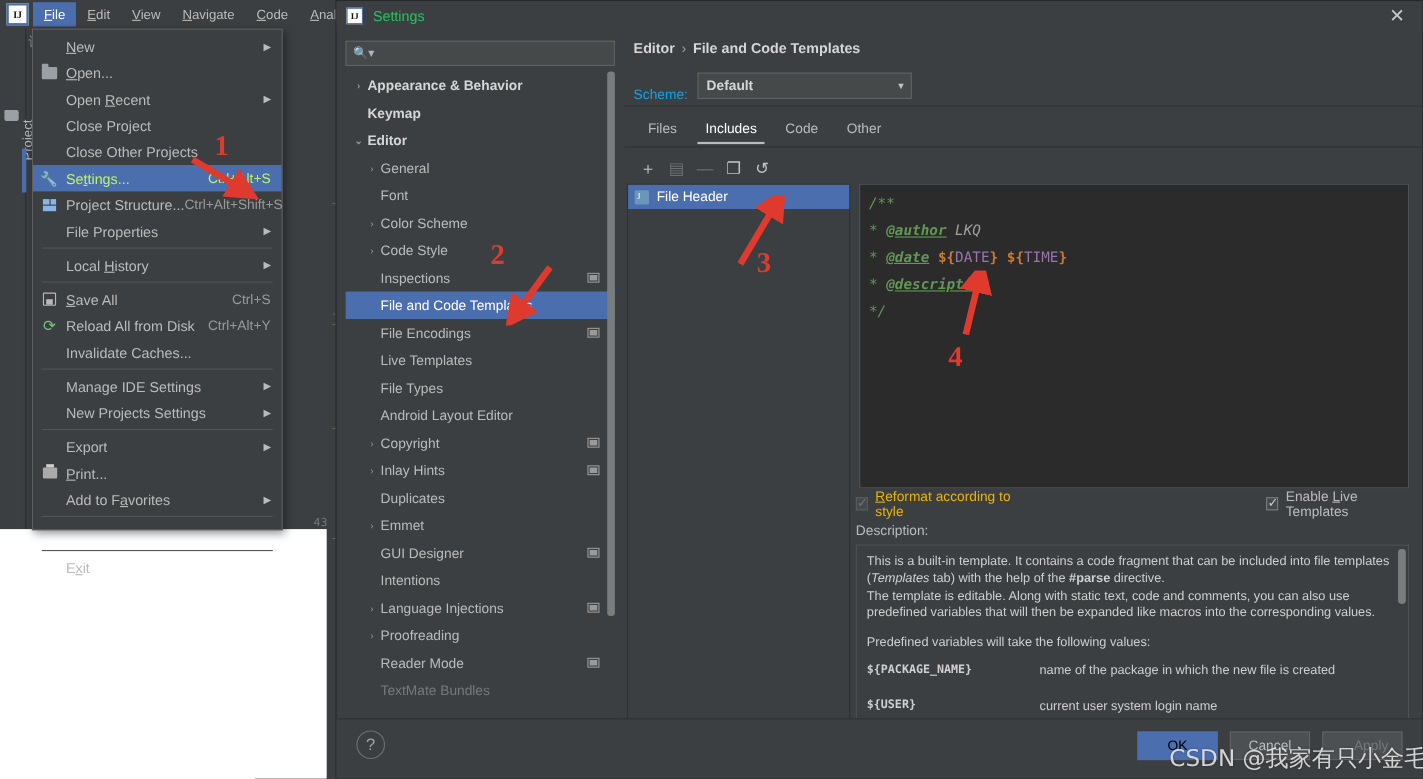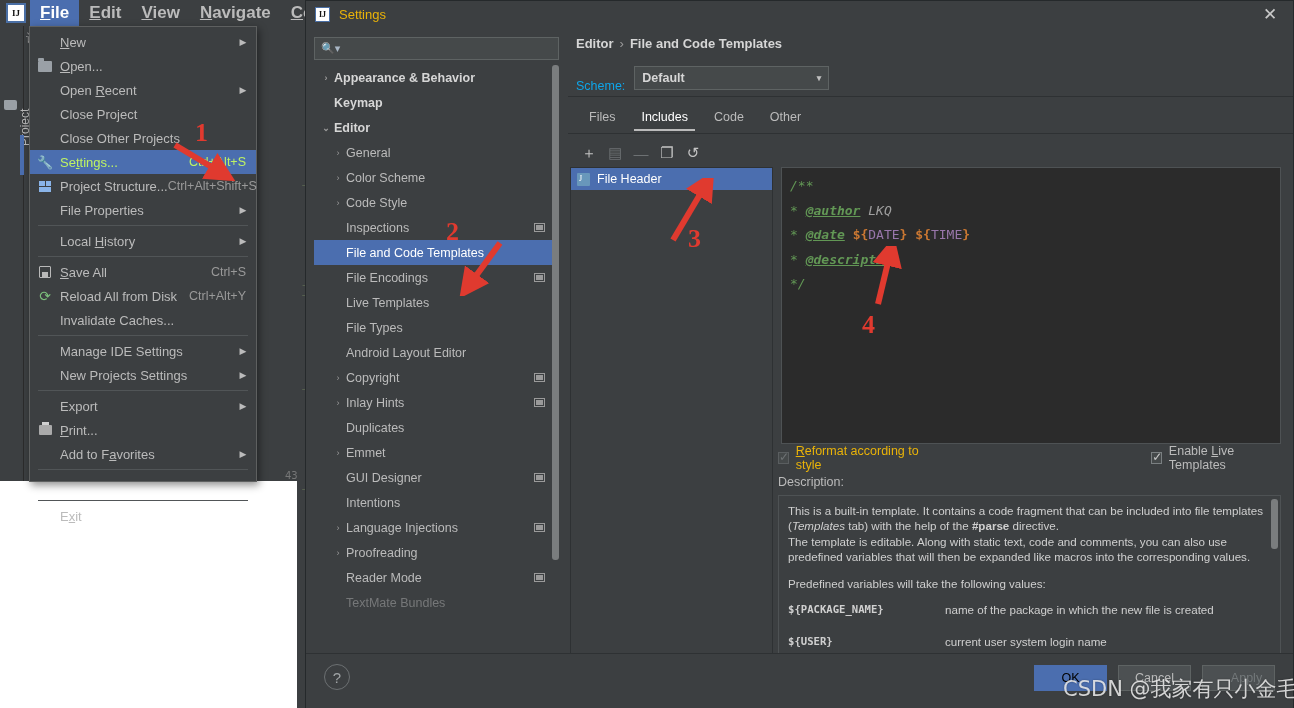--- a/index.html
+++ b/index.html
@@ -16,21 +16,21 @@
   
   #ide-bg { position:absolute; inset:0; background:#3c3f41; }
   #ide-topbar { position:absolute; left:0; top:0; width:1294px; height:26px; background:#3c3f41; }
   #ide-logo {
     position:absolute; left:6px; top:3px; width:20px; height:20px;
     background:#ffffff; border:2px solid #4a6fa5; display:flex;
     align-items:center; justify-content:center; color:#111; font-size:9px; font-weight:bold;
     font-family:"Liberation Serif", serif;
   }
   #menubar { position:absolute; left:30px; top:0; height:26px; display:flex; align-items:center; }
-  .menu-top { padding:4px 10px; font-size:17px; color:#bbbbbb;font-weight:bold; }
+  .menu-top { padding:4px 10px; font-size:12px; color:#bbbbbb; }
   .menu-top.active { background:#4b6eaf; color:#ffffff; }
   .mn-u { text-decoration:underline; }
 
   #left-strip { position:absolute; left:0; top:26px; width:24px; height:455px; background:#3c3f41; border-right:1px solid #2b2b2b; }
   #design-label { position:absolute; left:26px; top:30px; font-size:12px; color:#9b9b9b; }
   #project-tab {
     position:absolute; left:2px; top:60px; width:20px; height:90px;
     color:#bbbbbb; font-size:12px;
   }
   #project-tab span {
@@ -77,21 +77,21 @@
   #settings-dialog {
     position:absolute; left:305px; top:0; width:989px; height:708px;
     background:#3c3f41; border:1px solid #25292b;
   }
   #dlg-titlebar { position:absolute; left:0; top:0; width:987px; height:27px; background:#3c3f41; display:flex; align-items:center; }
   #dlg-icon {
     width:15px; height:15px; margin-left:9px; background:#ffffff; border:1.5px solid #4a6fa5;
     display:flex; align-items:center; justify-content:center; color:#111; font-size:8px; font-weight:bold;
     font-family:"Liberation Serif", serif;
   }
-  #dlg-title { margin-left:9px; font-size:13px; color:#eab308; }
+  #dlg-title { margin-left:9px; font-size:13px; color:#22c55e; }
   #dlg-close { position:absolute; right:10px; top:4px; width:26px; height:20px; color:#c8c8c8; font-size:17px; text-align:center; line-height:19px; }
 
   
   #search-box {
     position:absolute; left:8px; top:36px; width:245px; height:23px;
     background:#45494a; border:1px solid #5e6363; display:flex; align-items:center;
   }
   #search-icon { margin-left:6px; color:#a9b7c6; font-size:11px; }
   #search-input { flex:1; background:transparent; border:0; outline:0; color:#bbbbbb; font-size:12px; padding-left:5px; font-family:"Liberation Sans", sans-serif; }
 
@@ -371,20 +371,24 @@
       </div>
     <div class="tn lvl0 bold">
         <span class="tw">⌄</span>
         <span>Editor</span>
       </div>
     <div class="tn lvl1">
         <span class="tw">›</span>
         <span>General</span>
       </div>
     <div class="tn lvl1">
+        <span class="tw"></span>
+        <span>Font</span>
+      </div>
+    <div class="tn lvl1">
         <span class="tw">›</span>
         <span>Color Scheme</span>
       </div>
     <div class="tn lvl1">
         <span class="tw">›</span>
         <span>Code Style</span>
       </div>
     <div class="tn lvl1">
         <span class="tw"></span>
         <span>Inspections</span>

